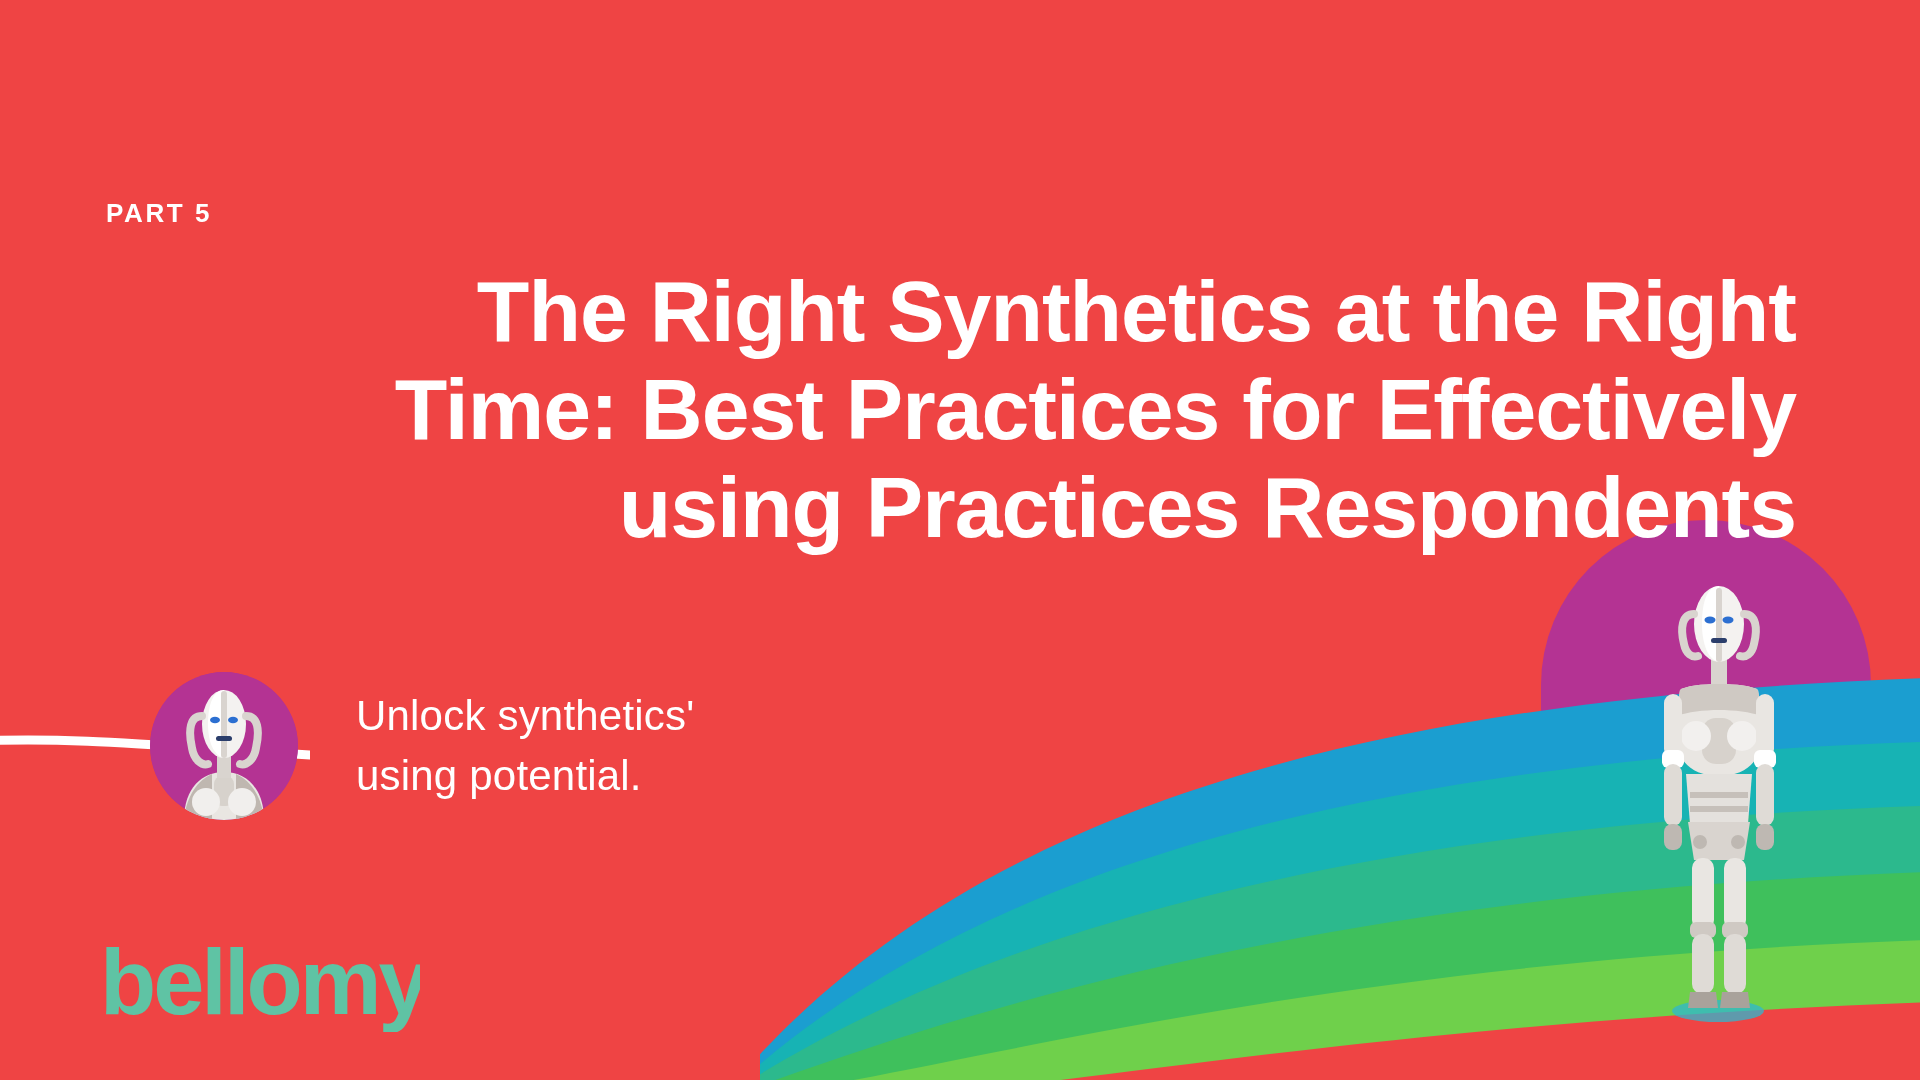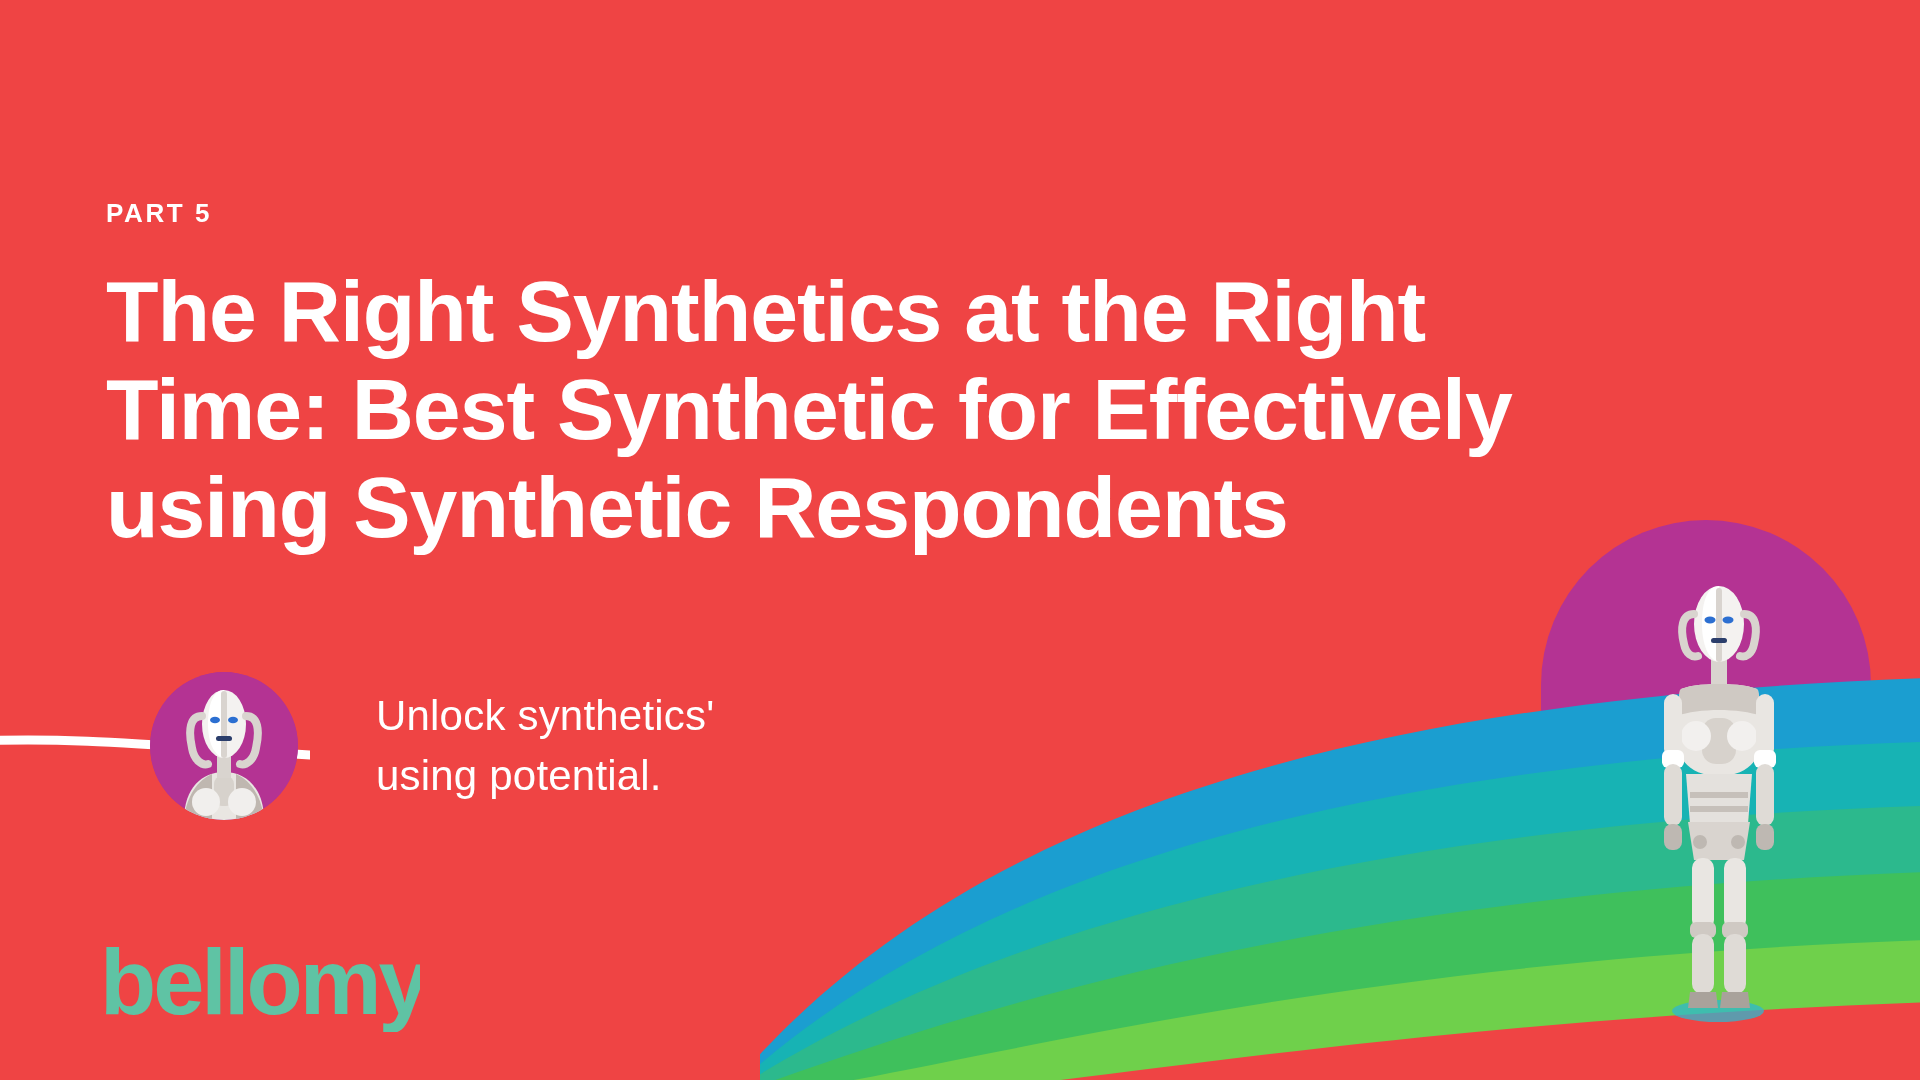--- a/index.html
+++ b/index.html
@@ -84,20 +84,21 @@
   }
   .headline {
     margin: 0;
     color: #ffffff;
     font-family: "Liberation Sans", sans-serif;
     font-weight: bold;
     font-size: 86px;
     line-height: 1.14;
     letter-spacing: -1px;
     max-width: 1690px;
+    text-align: right;
   }
   .headline .ln { display: block; white-space: nowrap; }
 
   
   .tag-row {
     position: absolute;
     left: 150px;
     top: 672px;
     display: flex;
     align-items: center;
@@ -113,21 +114,21 @@
     flex: 0 0 auto;
   }
   .tagline {
     color: #ffffff;
     font-family: "Liberation Sans", sans-serif;
     font-size: 42px;
     font-weight: normal;
     line-height: 1.42;
     letter-spacing: .2px;
   }
-  .tagline .ln { display: block; margin-left: 20px; }
+  .tagline .ln { display: block; }
 
   
   .logo {
     position: absolute;
     left: 100px;
     top: 940px;
     width: 320px;
     height: 92px;
   }
 
@@ -223,22 +224,22 @@
 
         <rect x="83" y="60" width="16" height="5" rx="2.5" fill="#2B3E6B"></rect>
       </g>
     </svg>
   </div>
 
   <div class="content">
     <p class="eyebrow">PART 5</p>
     <h1 class="headline">
       <span class="ln">The Right Synthetics at the Right</span>
-      <span class="ln">Time: Best Synthetic for Effectively</span>
-      <span class="ln">using Synthetic Respondents</span>
+      <span class="ln">Time: Best Practices for Effectively</span>
+      <span class="ln">using Practices Respondents</span>
     </h1>
   </div>
 
   <div class="tag-row">
 
     <div class="avatar">
       <svg viewBox="0 0 148 148" width="148" height="148">
         <circle cx="74" cy="74" r="74" fill="#B43393"></circle>
 
         <path d="M34 148 C 34 116 52 100 74 100 C 96 100 114 116 114 148 Z" fill="#E9E6E2"></path>

